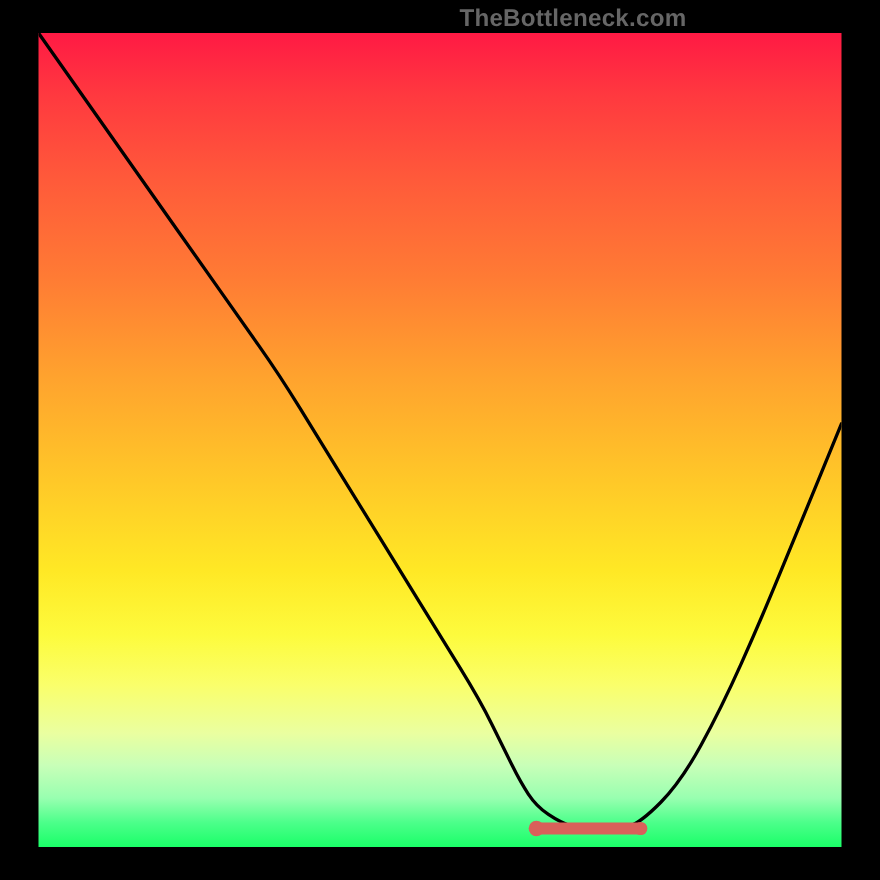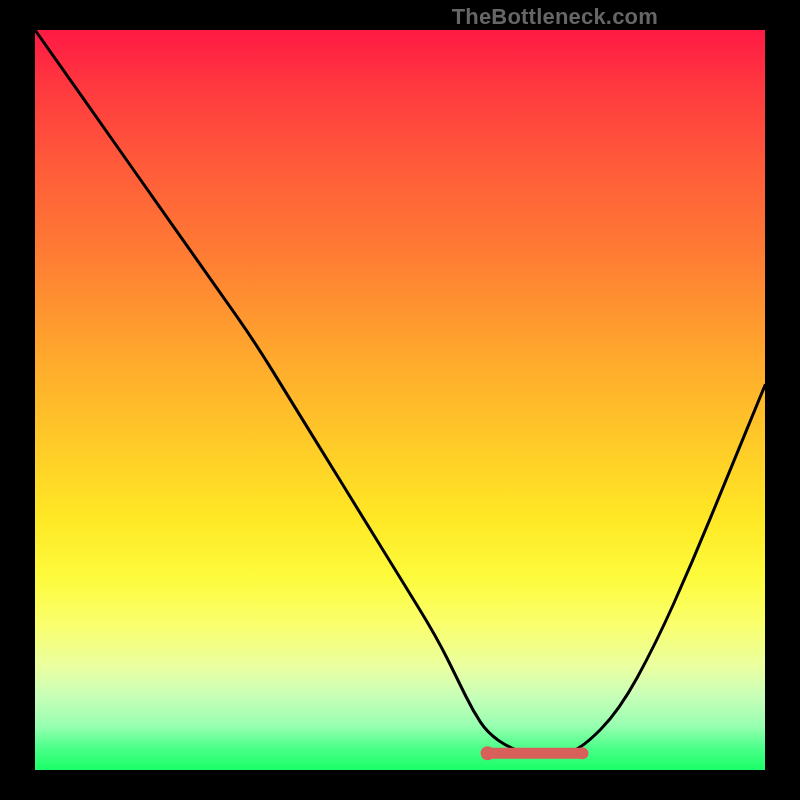--- a/index.html
+++ b/index.html
@@ -8,21 +8,20 @@
     width: 800px;
     height: 800px;
     background: #000;
     overflow: hidden;
   }
   .wrap {
     position: relative;
     width: 636px;
     height: 800px;
     background: #000;
-    padding-left: 34px;
   }
   .plot {
     position: absolute;
     left: 35px;
     top: 30px;
     width: 730px;
     height: 740px;
     
     background: linear-gradient(to bottom,
       #ff1a44 0%,

